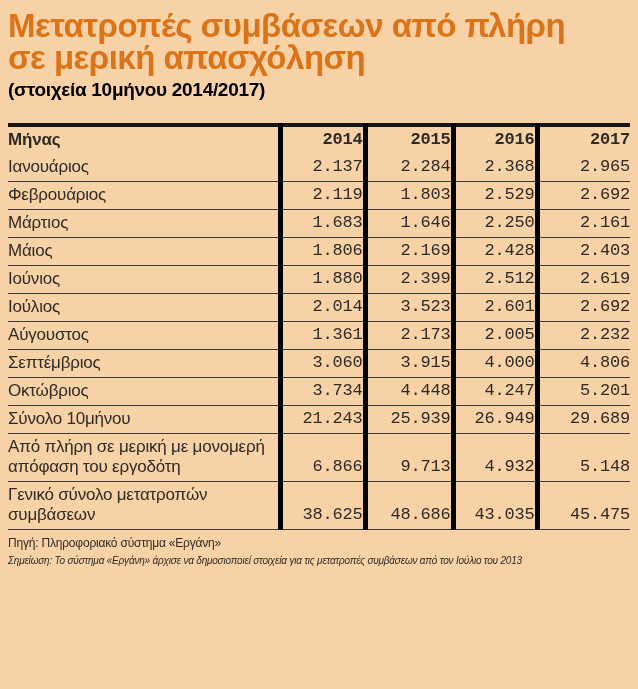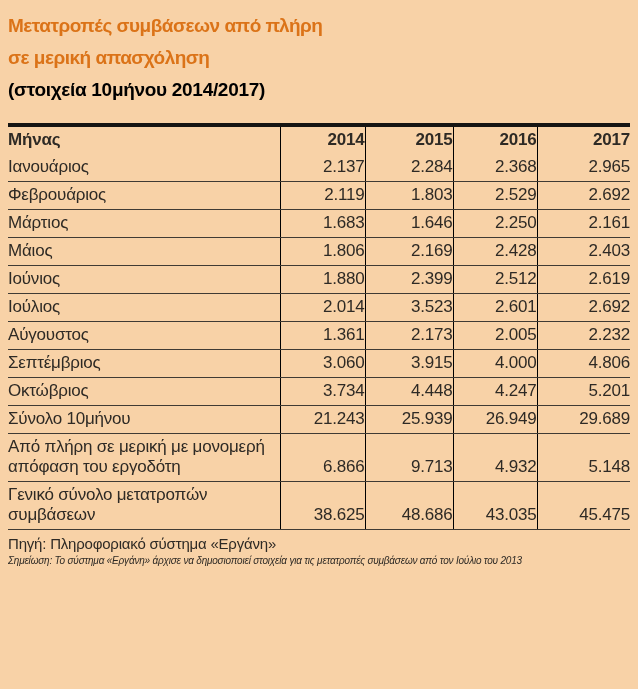--- a/index.html
+++ b/index.html
@@ -15,21 +15,21 @@
     overflow: hidden;
   }
   .wrap {
     padding: 8px 8px 0 8px;
     width: 622px;
   }
   .title {
     margin: 0;
     padding: 2px 0 0 0;
     color: #DB7318;
-    font-size: 19px;
+    font-size: 33px;
     line-height: 32px;
     font-weight: bold;
     letter-spacing: -0.5px;
   }
   .subtitle {
     margin-top: 4px;
     color: #000000;
     font-size: 19px;
     line-height: 23px;
     font-weight: bold;
@@ -46,21 +46,22 @@
   table.datatable td {
     font-size: 17px;
     line-height: 20px;
     vertical-align: bottom;
     padding: 3px 0 4px 0;
     letter-spacing: -0.2px;
   }
   
   table.datatable th + th,
   table.datatable td + td {
-    border-left: 1px solid #000000;
+    border-left: 5px solid #000000;
+    font-family: Liberation Mono, monospace;
   }
   
   table.datatable tbody tr td {
     border-bottom: 1px solid #403B34;
   }
   th.label-cell, td.label-cell {
     text-align: left;
     padding-left: 3px;
     padding-right: 14px;
     font-weight: normal;
@@ -71,21 +72,21 @@
   }
   th.num-cell, td.num-cell {
     text-align: right;
     padding-right: 8px;
   }
   thead th.num-cell {
     font-weight: bold;
   }
   .source {
     margin-top: 5px;
-    font-size: 15px;
+    font-size: 12px;
     line-height: 17px;
     letter-spacing: -0.2px;
   }
   .note {
     font-size: 10px;
     line-height: 17px;
     max-width: 578px;
     letter-spacing: -0.2px;
     font-style: italic;
   }

